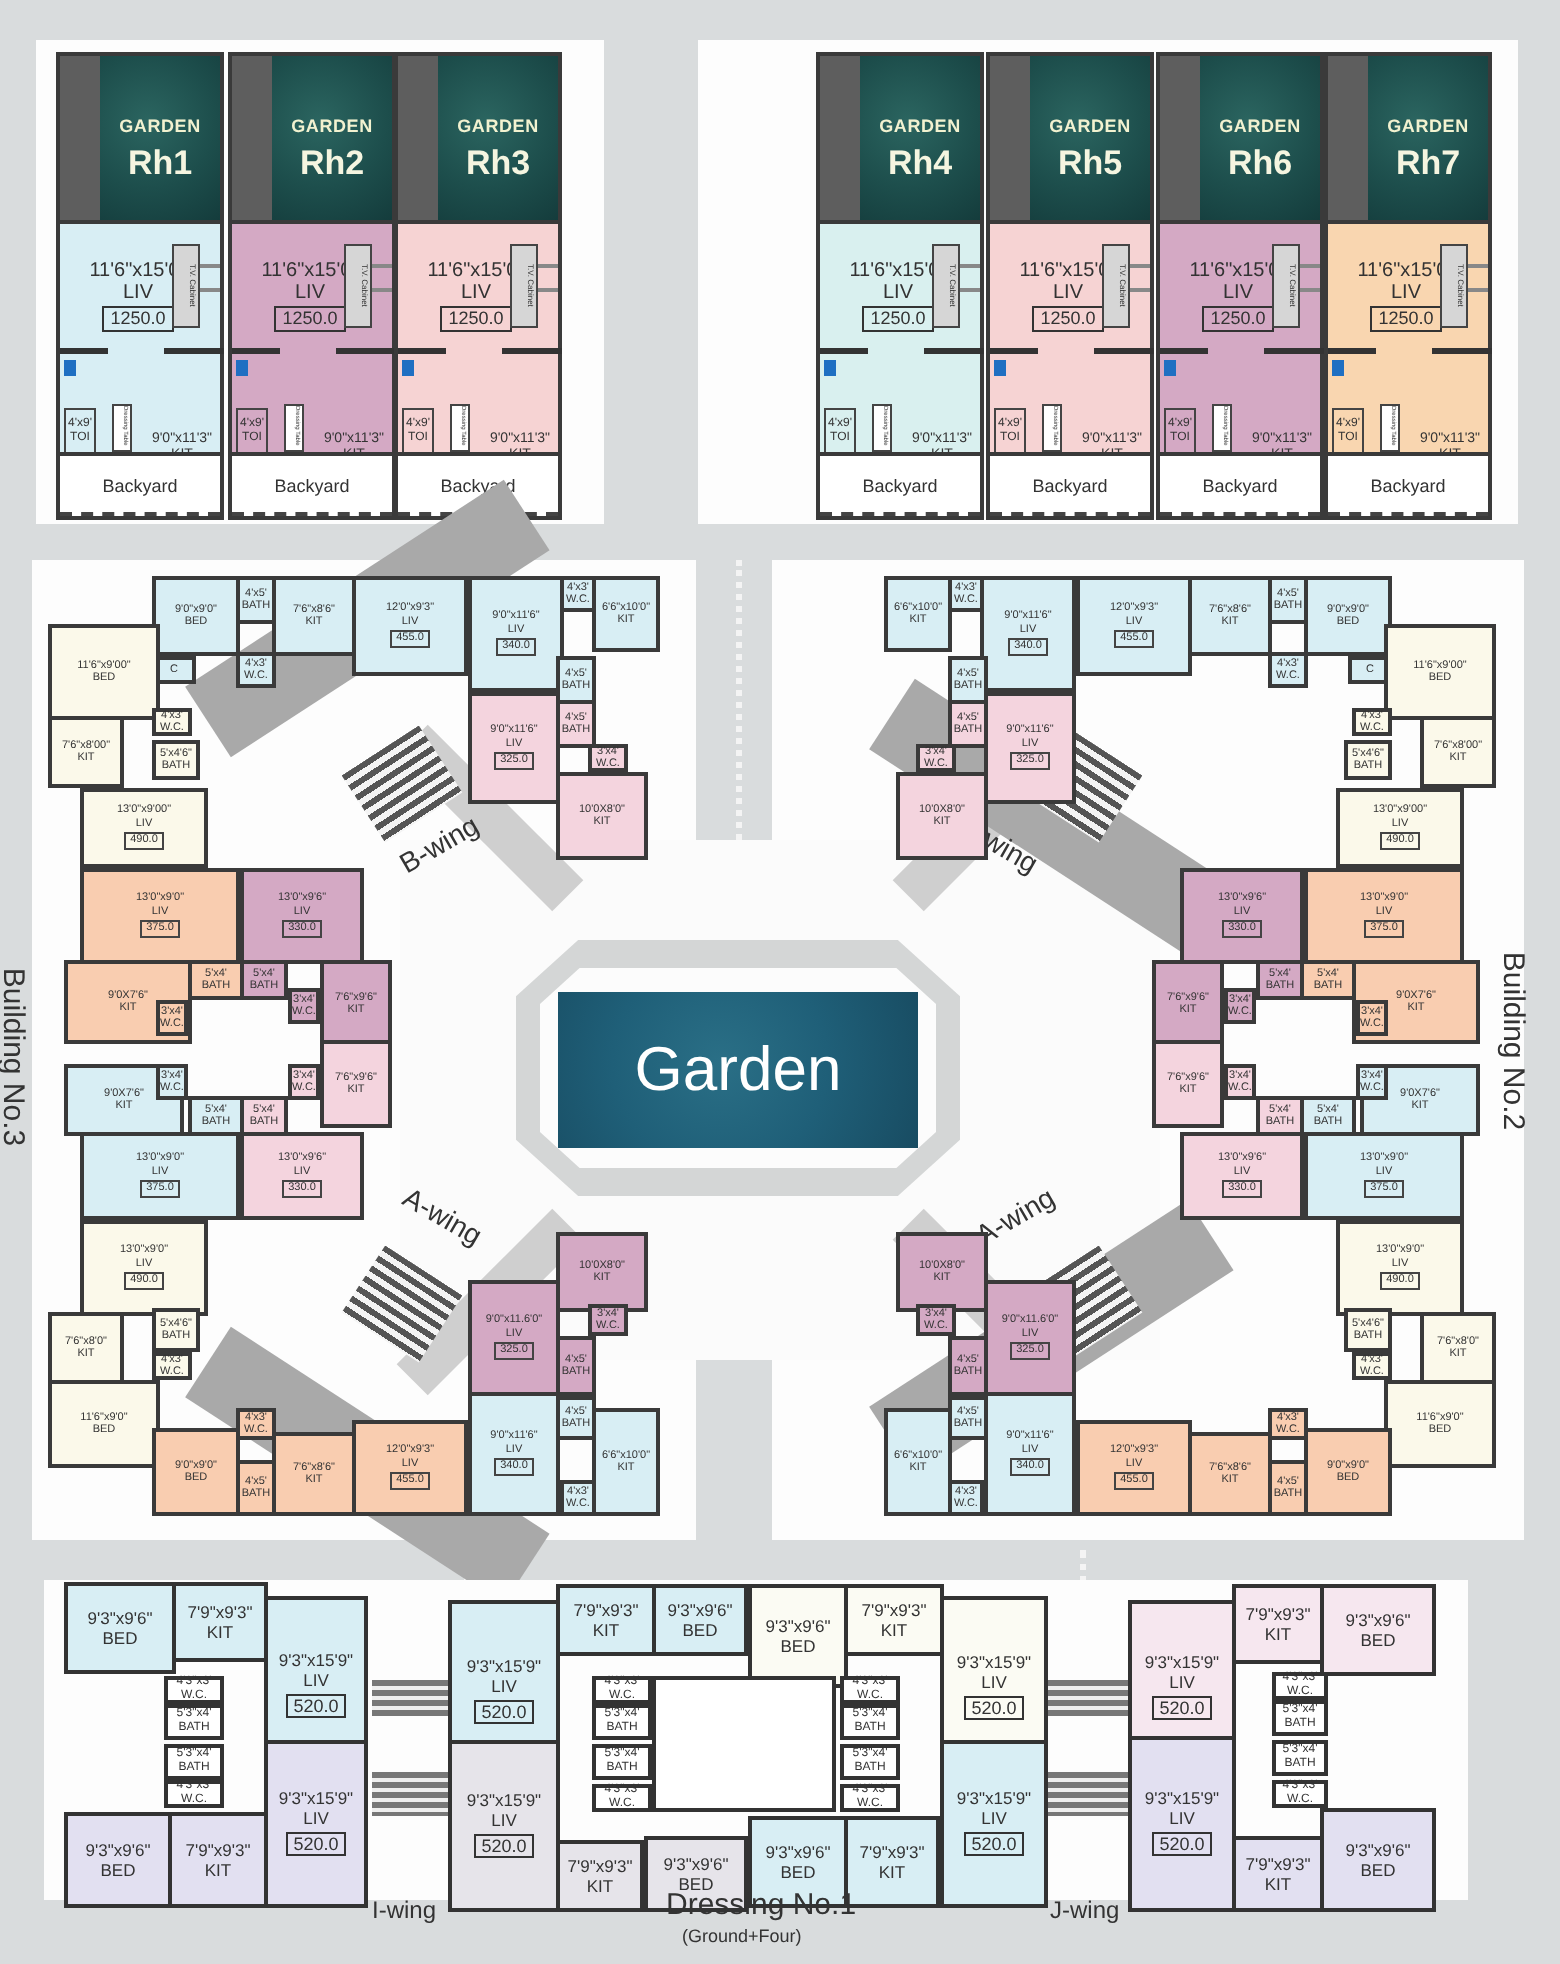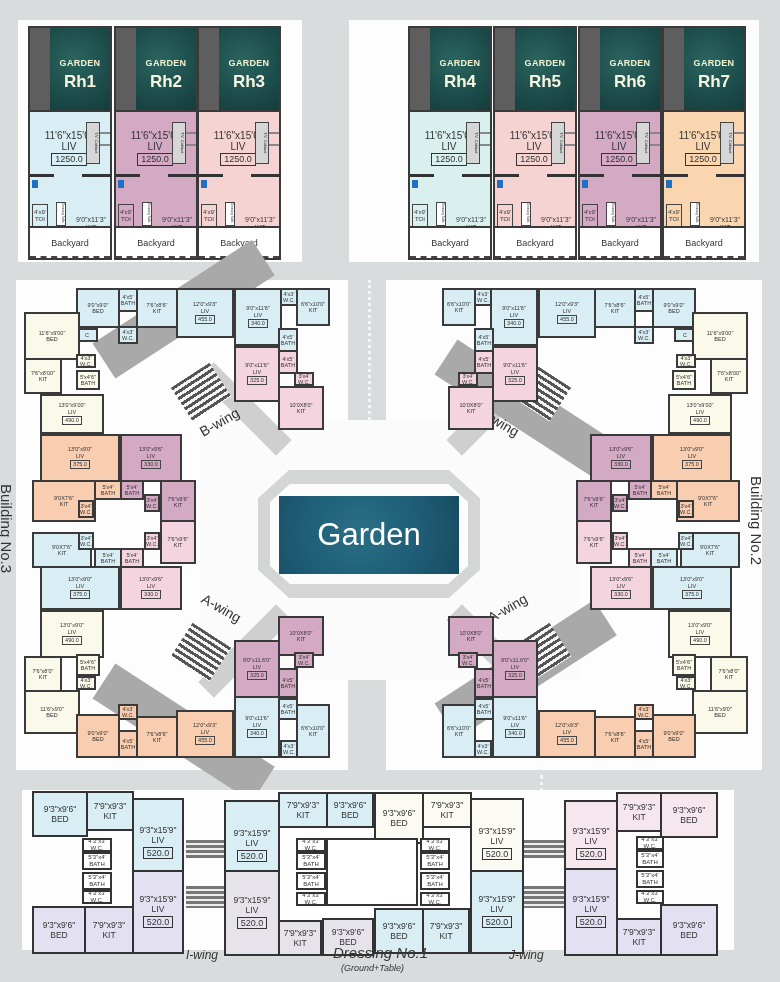--- a/index.html
+++ b/index.html
@@ -3,21 +3,21 @@
 <meta charset="utf-8">
 <style>
   * { box-sizing: border-box; margin: 0; padding: 0; }
   html, body { width: 780px; height: 982px; overflow: hidden; }
   body {
     background: #d9dcdd;
     font-family: "Liberation Sans", sans-serif;
     position: relative;
     color: #333;
   }
-  .abs { position: absolute; font-style: italic; }
+  .abs { position: absolute; }
   .panel { background: #fdfdfd; }
   .road-dash {
     position: absolute; border-left: 3px dotted #f4f4f4;
   }
   
   .rh { position: absolute; border: 2px solid #3a3a3a; background: #fff; }
   .rh .strip { position: absolute; left: 0; top: 0; width: 20px; height: 82px; background: #5e5e5e; }
   .rh .garden {
     position: absolute; left: 20px; top: 0; right: 0; height: 82px;
     background: radial-gradient(circle at 40% 40%, #2b6560 0%, #1d4e4c 55%, #143c3c 100%);
@@ -930,15 +930,15 @@
       <span>5'3"x4'</span>
       <span>BATH</span>
     </div>
     <div class="b1-small" style="left: 636px; top: 890px; width: 28px; height: 14px;">
       <span>4'3"x3'</span>
       <span>W.C.</span>
     </div>
   </div>
 
 <div class="abs" style="left:186px;top:948px;font-size:12px;">I-wing</div>
-<div class="abs" style="left:509px;top:948px;font-size:12px;">J-wing</div>
+<div class="abs" style="left:525px;top:948px;font-size:12px;">J-wing</div>
 <div class="abs" style="left:333px;top:944px;font-size:15px;">Dressing No.1</div>
-<div class="abs" style="left:341px;top:963px;font-size:9px;">(Ground+Table)</div>
+<div class="abs" style="left:341px;top:963px;font-size:9px;">(Ground+Four)</div>
 
 </body></html>

